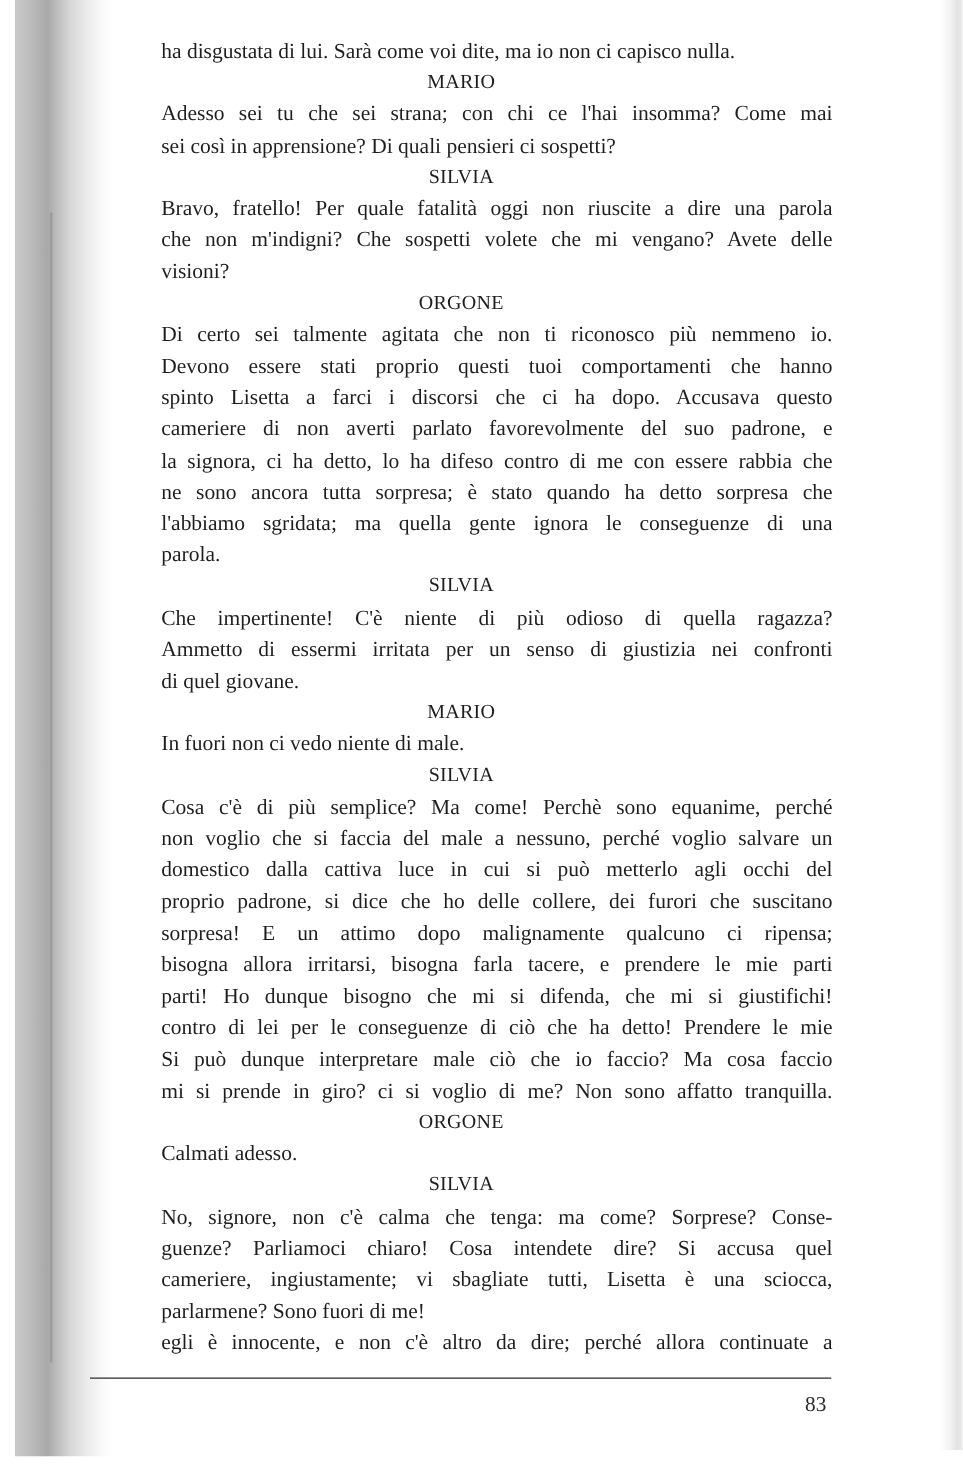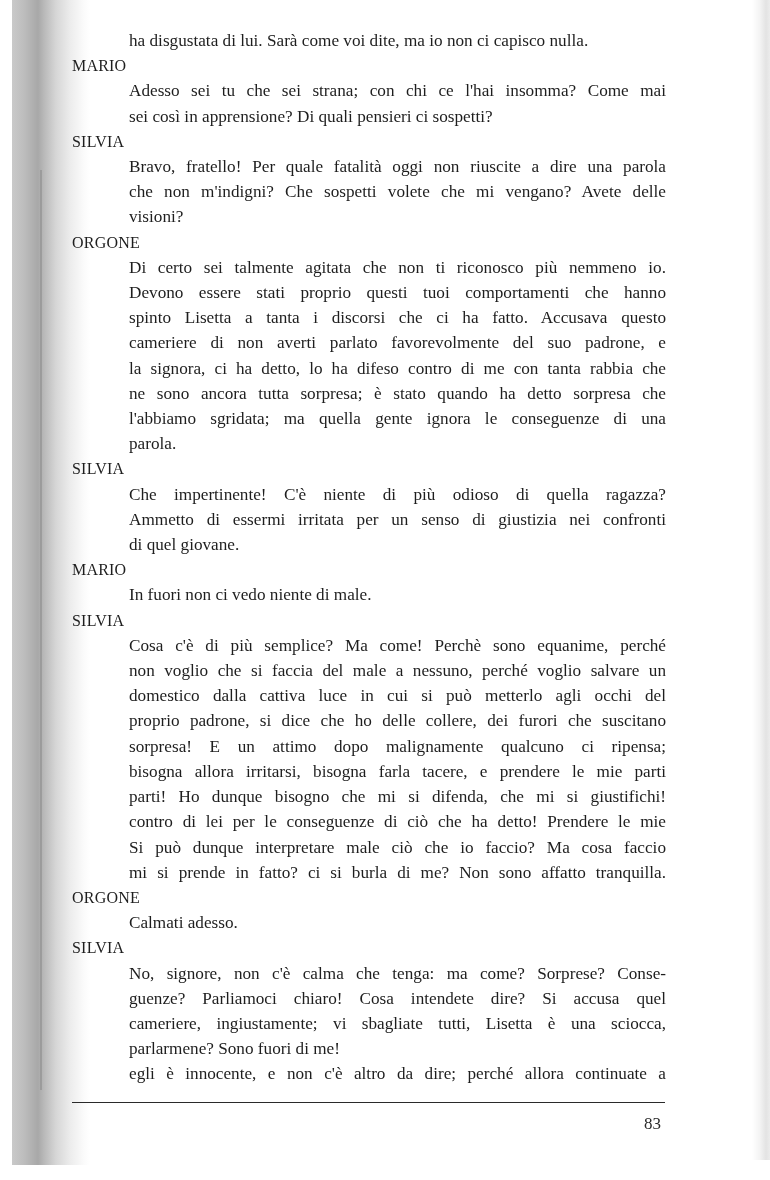--- a/index.html
+++ b/index.html
@@ -50,20 +50,21 @@
       font-size: 17.2px;
       line-height: 25.2px;
     }
     .speaker {
       display: block;
       margin-left: 0;
       letter-spacing: 0.2px;
       font-variant: small-caps;
       text-transform: uppercase;
       font-size: 16px;
+      text-align: center;
     }
     .speech {
       display: block;
       margin-left: 57px;
       text-align: justify;
       hyphens: manual;
     }
     .speech .line {
       display: block;
       text-align: justify;
@@ -112,23 +113,23 @@
     <span class="speech">
       <span class="line">Bravo, fratello! Per quale fatalità oggi non riuscite a dire una parola</span>
       <span class="line">che non m'indigni? Che sospetti volete che mi vengano? Avete delle</span>
       <span class="line last">visioni?</span>
     </span>
 
     <span class="speaker">ORGONE</span>
     <span class="speech">
       <span class="line">Di certo sei talmente agitata che non ti riconosco più nemmeno io.</span>
       <span class="line">Devono essere stati proprio questi tuoi comportamenti che hanno</span>
-      <span class="line">spinto Lisetta a tanta i discorsi che ci ha fatto. Accusava questo</span>
+      <span class="line">spinto Lisetta a farci i discorsi che ci ha dopo. Accusava questo</span>
       <span class="line">cameriere di non averti parlato favorevolmente del suo padrone, e</span>
-      <span class="line">la signora, ci ha detto, lo ha difeso contro di me con tanta rabbia che</span>
+      <span class="line">la signora, ci ha detto, lo ha difeso contro di me con essere rabbia che</span>
       <span class="line">ne sono ancora tutta sorpresa; è stato quando ha detto sorpresa che</span>
       <span class="line">l'abbiamo sgridata; ma quella gente ignora le conseguenze di una</span>
       <span class="line last">parola.</span>
     </span>
 
     <span class="speaker">SILVIA</span>
     <span class="speech">
       <span class="line">Che impertinente! C'è niente di più odioso di quella ragazza?</span>
       <span class="line">Ammetto di essermi irritata per un senso di giustizia nei confronti</span>
       <span class="line last">di quel giovane.</span>
@@ -143,21 +144,21 @@
     <span class="speech">
       <span class="line">Cosa c'è di più semplice? Ma come! Perchè sono equanime, perché</span>
       <span class="line">non voglio che si faccia del male a nessuno, perché voglio salvare un</span>
       <span class="line">domestico dalla cattiva luce in cui si può metterlo agli occhi del</span>
       <span class="line">proprio padrone, si dice che ho delle collere, dei furori che suscitano</span>
       <span class="line">sorpresa! E un attimo dopo malignamente qualcuno ci ripensa;</span>
       <span class="line">bisogna allora irritarsi, bisogna farla tacere, e prendere le mie parti</span>
       <span class="line">parti! Ho dunque bisogno che mi si difenda, che mi si giustifichi!</span>
       <span class="line">contro di lei per le conseguenze di ciò che ha detto! Prendere le mie</span>
       <span class="line">Si può dunque interpretare male ciò che io faccio? Ma cosa faccio</span>
-      <span class="line">mi si prende in fatto? ci si burla di me? Non sono affatto tranquilla.</span>
+      <span class="line">mi si prende in giro? ci si voglio di me? Non sono affatto tranquilla.</span>
     </span>
 
     <span class="speaker">ORGONE</span>
     <span class="speech">
       <span class="line last">Calmati adesso.</span>
     </span>
 
     <span class="speaker">SILVIA</span>
     <span class="speech">
       <span class="line">No, signore, non c'è calma che tenga: ma come? Sorprese? Conse-</span>

